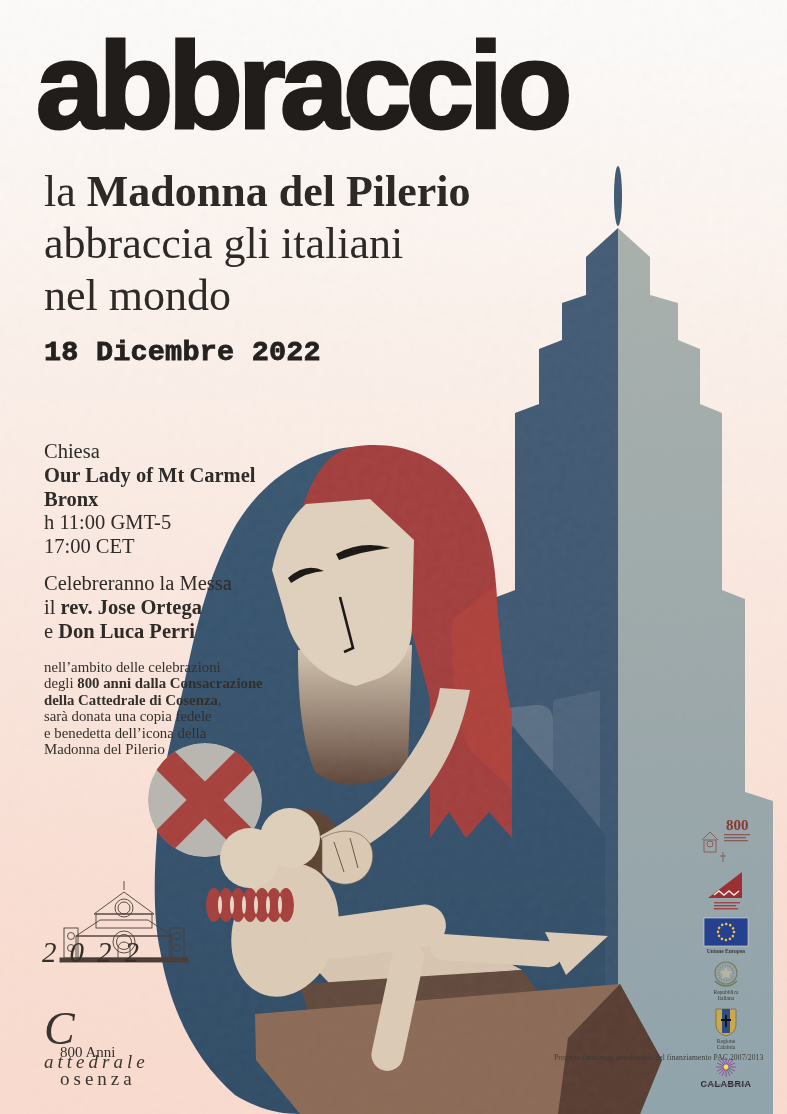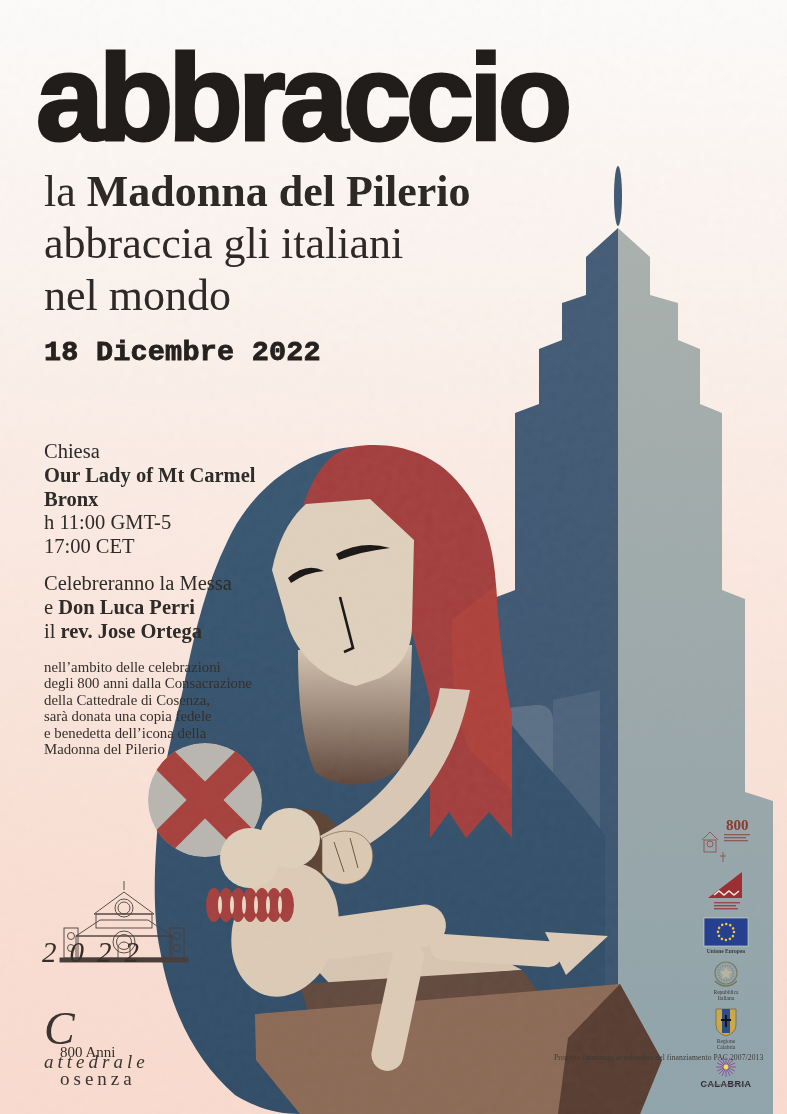--- a/index.html
+++ b/index.html
@@ -3,37 +3,37 @@
 <meta charset="utf-8">
 <style>
   html,body{margin:0;padding:0;}
   #poster{
     position:relative;width:787px;height:1114px;overflow:hidden;
     background:linear-gradient(180deg,#fefdfc 0%,#fdf3ed 28%,#fce8df 55%,#fbdfd3 80%,#fbdccf 100%);
     font-family:"Liberation Serif",serif;color:#2b2825;
   }
   .abs{position:absolute;}
   .title{
-    left:36px;top:36px;width:740px;
+    left:36px;top:24px;width:740px;
     font-family:"Liberation Sans",sans-serif;font-weight:bold;
     font-size:122px;line-height:1.02;letter-spacing:-5px;color:#201d1b;
     -webkit-text-stroke:3px #201d1b;
   }
   .tagline{left:44px;top:166px;font-size:44px;line-height:52px;color:#2c2926;}
   .tagline b{font-weight:bold;}
   .eventblock{
     left:44px;top:334px;font-family:Liberation Mono, monospace;
     font-weight:bold;font-size:28.5px;line-height:37px;color:#24211f;
     -webkit-text-stroke:0.8px #24211f;letter-spacing:0.2px;
   }
   .infoblock{left:44px;font-size:20.5px;line-height:23.8px;color:#2e2b28;}
   .infoblock .it{}
   .infoblock b{font-weight:bold;}
   .noteblock{left:44px;top:659px;font-size:14.8px;line-height:16.4px;color:#33302c;}
-  .noteblock b{font-weight:normal;margin-top:25px;}
+  .noteblock b{font-weight:bold;margin-top:25px;}
   .yearmark{left:42px;top:936px;font-size:29px;letter-spacing:13px;color:#343029;font-style:italic;}
   .cclogo{left:44px;top:1004px;color:#3a3530;line-height:1;}
   .cclogo .bigc{font-size:46px;font-style:italic;float:left;margin-right:2px;margin-top:2px;}
   .cclogo .w1{font-size:19px;letter-spacing:4px;display:block;font-style:italic;}
   .cclogo .w2{font-size:19px;letter-spacing:4px;display:block;margin-top:-2px;margin-left:16px;}
   .annilabel{left:60px;top:1044px;font-size:15px;color:#343029;}
   .sponsor-label{font-family:"Liberation Serif",serif;color:#3a3a38;text-align:center;line-height:1.15;}
   .funding{right:13px;top:1053px;width:220px;text-align:left;font-size:7.6px;color:#3c3b36;letter-spacing:0.1px;}
   .calabria-word{font-family:"Liberation Sans",sans-serif;font-weight:bold;font-size:9px;letter-spacing:0.5px;color:#2e2a33;text-align:center;}
   .calabria-tagline{width:44px;height:1.5px;background:#6a6370;opacity:.55;margin:1px auto 0;}
@@ -163,22 +163,22 @@
   <div class="abs infoblock" style="top:440px">
     <div class="it">Chiesa</div>
     <div><b>Our Lady of Mt Carmel</b></div>
     <div><b>Bronx</b></div>
     <div>h 11:00 GMT-5</div>
     <div>17:00 CET</div>
   </div>
 
   <div class="abs infoblock" style="top:572px">
     <div class="it">Celebreranno la Messa</div>
+    <div><span>il </span><b>rev. Jose Ortega</b></div>
     <div><span>e </span><b>Don Luca Perri</b></div>
-    <div><span>il </span><b>rev. Jose Ortega</b></div>
   </div>
 
   <div class="abs noteblock">
     <div>nell’ambito delle celebrazioni</div>
     <div><span>degli </span><b>800 anni dalla Consacrazione</b></div>
     <div><b>della Cattedrale di Cosenza</b><span>,</span></div>
     <div>sarà donata una copia fedele</div>
     <div>e benedetta dell’icona della</div>
     <div>Madonna del Pilerio</div>
   </div>

